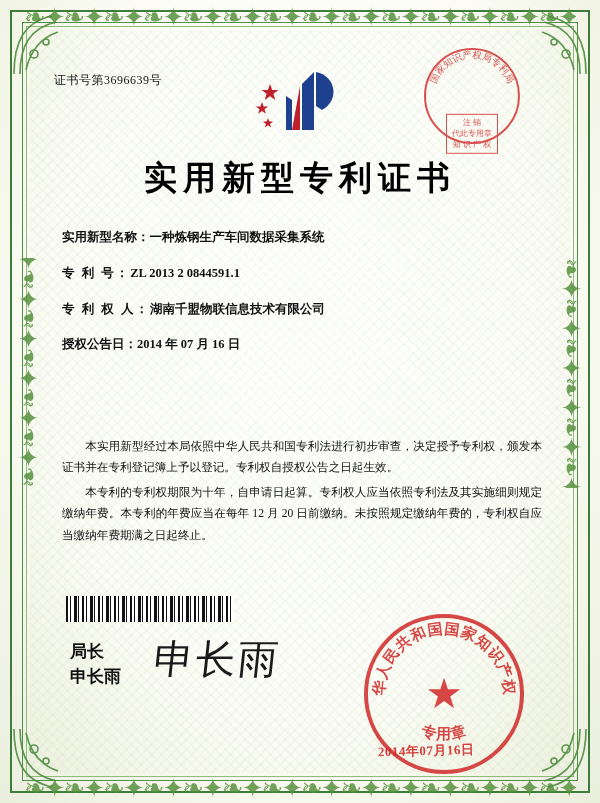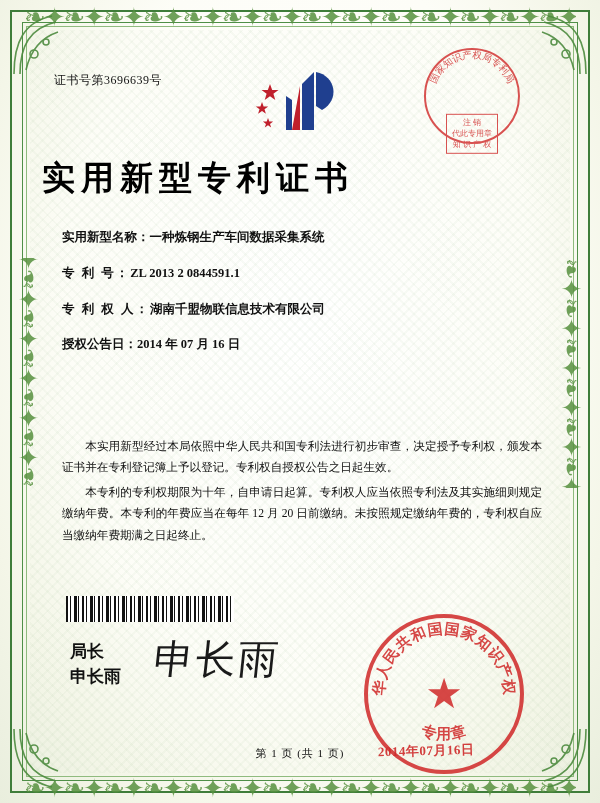--- a/index.html
+++ b/index.html
@@ -104,21 +104,21 @@
     top: 30px;
     transform: translateX(-50%);
     width: 120px; height: 76px;
   }
   .logo svg { width: 100%; height: 100%; display:block; }
 
   .title {
     position: absolute;
     left: 0; right: 0;
     top: 120px;
-    text-align: left;
+    text-align: center;
     font-size: 33px;
     font-weight: bold;
     letter-spacing: 6px;
     color: #000;
     font-family: Liberation Serif, serif;
   }
 
   .fields {
     position: absolute;
     left: 20px; right: 4px;
@@ -411,16 +411,15 @@
           </text>
         </svg>
       </div>
       <div class="inner-box">
         <div>注 销</div>
         <div>代此专用章</div>
         <div>知 识 产 权</div>
       </div>
     </div>
 
-    <div class="footer">第 1 页 (共 1 页)</div>
 
   </div>
 </div>
 
 </body></html>

